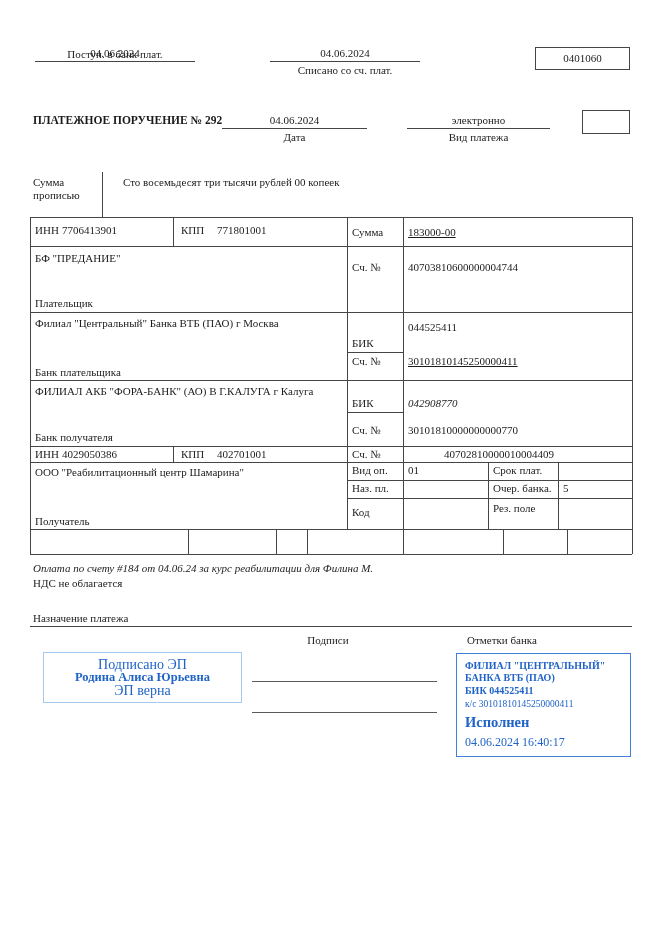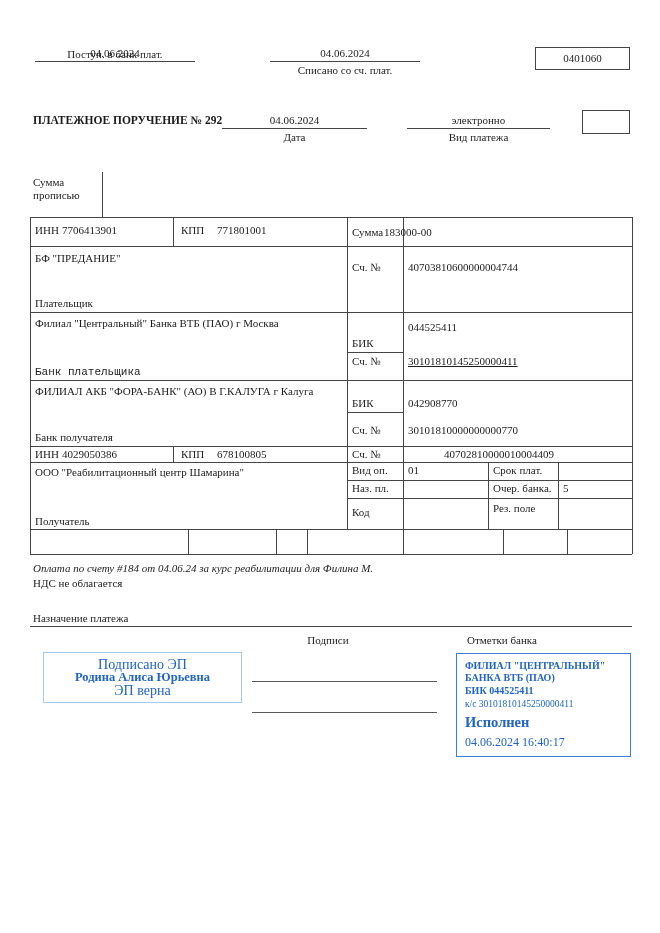--- a/index.html
+++ b/index.html
@@ -56,20 +56,21 @@
   <span class="t ctr" style="left:222px;top:131px;width:145px;">Дата</span>
 
   <span class="t ctr" style="left:407px;top:114px;width:143px;">электронно</span>
   <div class="hl" style="left:407px;top:128px;width:143px;"></div>
   <span class="t ctr" style="left:407px;top:131px;width:143px;">Вид платежа</span>
 
   <div class="box" style="left:582px;top:110px;width:48px;height:24px;"></div>
 
   <span class="t wrap" style="left:33px;top:176px;width:64px;">Сумма прописью</span>
   <div class="vl" style="left:102px;top:172px;height:45px;"></div>
+  <span class="t" style="left:123px;top:176px;">Сто восемьдесят три тысячи рублей 00 копеек</span>
 
   <div class="hl" style="left:30px;top:217px;width:602px;"></div>
   <div class="hl" style="left:30px;top:246px;width:602px;"></div>
   <div class="hl" style="left:30px;top:312px;width:602px;"></div>
   <div class="hl" style="left:30px;top:380px;width:602px;"></div>
   <div class="hl" style="left:30px;top:446px;width:602px;"></div>
   <div class="hl" style="left:30px;top:462px;width:602px;"></div>
   <div class="hl" style="left:30px;top:529px;width:602px;"></div>
   <div class="hl" style="left:30px;top:554px;width:602px;"></div>
   <div class="hl" style="left:347px;top:352px;width:56px;"></div>
@@ -91,45 +92,45 @@
   <div class="vl" style="left:307px;top:529px;height:25px;"></div>
   <div class="vl" style="left:403px;top:529px;height:25px;"></div>
   <div class="vl" style="left:503px;top:529px;height:25px;"></div>
   <div class="vl" style="left:567px;top:529px;height:25px;"></div>
 
   <span class="t" style="left:35px;top:224px;">ИНН</span>
   <span class="t" style="left:62px;top:224px;">7706413901</span>
   <span class="t" style="left:181px;top:224px;">КПП</span>
   <span class="t" style="left:217px;top:224px;">771801001</span>
   <span class="t" style="left:352px;top:226px;">Сумма</span>
-  <span class="t" style="left:384px;top:226px;">183000-00</span>
+  <span class="t" style="left:408px;top:226px;text-decoration:underline;">183000-00</span>
 
   <span class="t" style="left:35px;top:252px;">БФ "ПРЕДАНИЕ"</span>
   <span class="t" style="left:352px;top:261px;">Сч. №</span>
   <span class="t" style="left:408px;top:261px;">40703810600000004744</span>
   <span class="t" style="left:35px;top:297px;">Плательщик</span>
 
   <span class="t" style="left:35px;top:317px;">Филиал "Центральный" Банка ВТБ (ПАО) г Москва</span>
   <span class="t" style="left:408px;top:321px;">044525411</span>
   <span class="t" style="left:352px;top:337px;">БИК</span>
   <span class="t" style="left:352px;top:355px;">Сч. №</span>
   <span class="t" style="left:408px;top:355px;text-decoration:underline;">30101810145250000411</span>
-  <span class="t" style="left:35px;top:366px;font-family:Liberation Mono, monospace;">Банк плательщика</span>
+  <span class="t" style="left:35px;top:366px;">Банк плательщика</span>
 
   <span class="t" style="left:35px;top:385px;">ФИЛИАЛ АКБ "ФОРА-БАНК" (АО) В Г.КАЛУГА г Калуга</span>
   <span class="t" style="left:352px;top:397px;">БИК</span>
-  <span class="t" style="left:408px;top:397px;">042908770</span>
+  <span class="t" style="left:408px;top:397px;font-style:italic;">042908770</span>
   <span class="t" style="left:352px;top:424px;">Сч. №</span>
   <span class="t" style="left:408px;top:424px;">30101810000000000770</span>
   <span class="t" style="left:35px;top:431px;">Банк получателя</span>
 
   <span class="t" style="left:35px;top:448px;">ИНН</span>
   <span class="t" style="left:62px;top:448px;">4029050386</span>
   <span class="t" style="left:181px;top:448px;">КПП</span>
-  <span class="t" style="left:217px;top:448px;">678100805</span>
+  <span class="t" style="left:217px;top:448px;">402701001</span>
   <span class="t" style="left:352px;top:448px;">Сч. №</span>
   <span class="t" style="left:408px;top:448px;margin-left:36px;">40702810000010004409</span>
 
   <span class="t" style="left:35px;top:466px;">ООО "Реабилитационный центр Шамарина"</span>
   <span class="t" style="left:35px;top:515px;">Получатель</span>
 
   <span class="t" style="left:352px;top:464px;">Вид оп.</span>
   <span class="t" style="left:408px;top:464px;">01</span>
   <span class="t" style="left:493px;top:464px;">Срок плат.</span>
 

